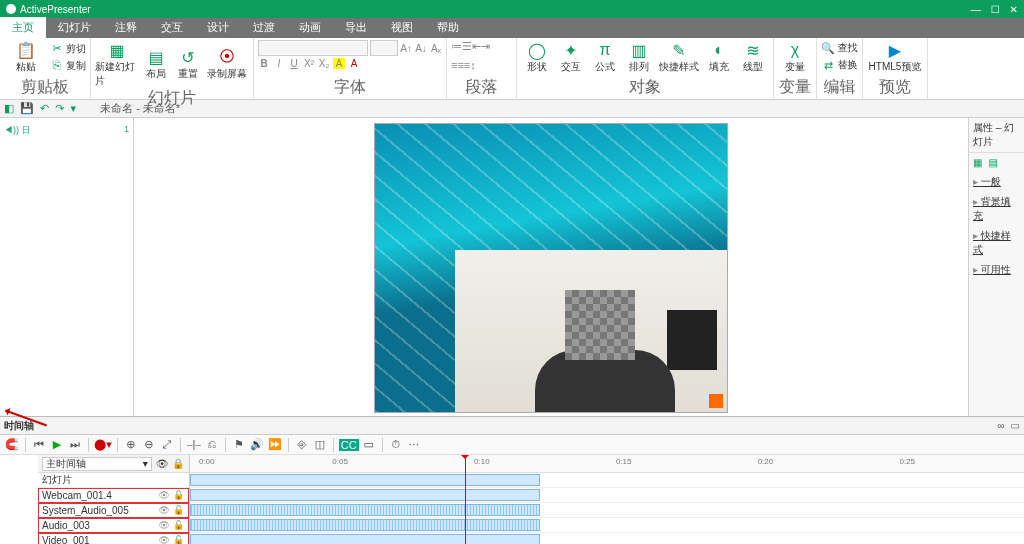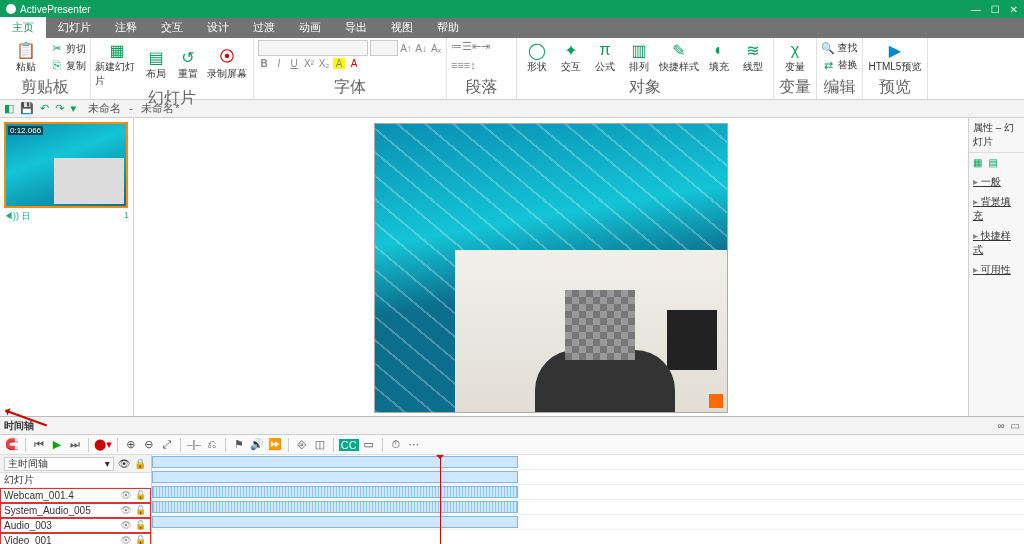--- a/index.html
+++ b/index.html
@@ -29,21 +29,21 @@
 .fontbox .r1 { display:flex; gap:2px; align-items:center;}
 .fontbox input { width:110px; height:16px; font-size:10px; border:1px solid #ccc; background:#f5f5f5; color:#aaa;}
 .fontbox .sz { width:28px; }
 .fontbox .tb { display:flex; gap:3px; color:#888; font-size:10px; align-items:center;}
 .fontbox .tb span{ min-width:12px; text-align:center;}
 .parabox .tb span{ min-width:12px; text-align:center; color:#888; font-size:11px;}
 
 
 .qat { height: 18px; background: #f3f3f3; border-bottom: 1px solid #d0d0d0; display: flex; align-items: center; padding: 0 4px; gap: 6px; font-size: 11px; color: #555;}
 .qat .ic { font-size: 11px; color: #0d9e5e; }
-.qat .doc { margin-left: 6px; font-family: Liberation Mono, monospace; }
+.qat .doc { margin-left: 18px; }
 
 
 .main { display: flex; height: 298px; }
 .slidepanel { width: 134px; background: #fff; border-right: 1px solid #d0d0d0; padding: 4px; position: relative;}
 .thumb { width: 124px; height: 86px; border: 2px solid #ff8a00; position: relative; background: linear-gradient(160deg,#0a8fb3,#13c4d6 40%,#0b6e8c); }
 .thumb .pip { position:absolute; right:2px; bottom:2px; width:70px; height:46px; background:#dcdcdc; }
 .thumb .ts { position:absolute; left:2px; top:2px; background:rgba(0,0,0,.55); color:#fff; font-size:8px; padding:0 2px;}
 .slidepanel .meta { display:flex; justify-content:space-between; font-size:9px; color:#2a7; margin-top:2px;}
 .canvaswrap { flex: 1; background: #fff; display: flex; align-items: flex-start; justify-content: center; padding-top: 6px; position:relative;}
 .canvas { width: 352px; height: 288px; background: linear-gradient(170deg,#0a8fb3,#13c4d6 35%,#0b6e8c 55%); position: relative; box-shadow: 0 0 0 1px #aaa; overflow:hidden;}
@@ -68,21 +68,21 @@
 .tl-hd { display:flex; align-items:center; height:18px; background:#f3f3f3; border-bottom:1px solid #ccc; padding:0 4px; gap:8px; font-size:10px;}
 .tl-hd .title{font-weight:bold;}
 .tl-hd .arrow{position:absolute; width:44px; height:2px; background:#c00; transform:rotate(20deg); left:4px; margin-top:-16px;}
 .tl-hd .arrow::after{content:"";position:absolute;left:-4px;top:-3px;border:4px solid transparent;border-right-color:#c00;}
 .tl-hd .right{margin-left:auto;display:flex;gap:6px;color:#666;}
 .tl-tools { display:flex; align-items:center; height:20px; background:#fafafa; border-bottom:1px solid #ddd; padding:0 4px; gap:2px; font-size:11px; color:#555;}
 .tl-tools .sep{width:1px;height:14px;background:#ccc;margin:0 3px;}
 .tl-tools .b{min-width:16px;text-align:center;}
 .tl-tools .play{color:#0a0;}
 .tl-tools .rec{color:#c00;}
-.tl-body { flex:1; display:flex; overflow:hidden;}
+.tl-body { flex:1; display:flex; overflow:hidden;margin-left:38px;}
 .tl-tracks { width:152px; border-right:1px solid #ccc; background:#fff;}
 .tl-tracks .hdr{display:flex;align-items:center;height:18px;padding:0 4px;background:#f3f3f3;border-bottom:1px solid #ddd;font-size:10px;gap:4px;}
 .tl-tracks .hdr .dd{flex:1;border:1px solid #ccc;height:14px;padding:0 3px;display:flex;align-items:center;justify-content:space-between;background:#fff;}
 .tl-tracks .row{display:flex;align-items:center;height:15px;padding:0 4px;font-size:10px;border-bottom:1px solid #eee;gap:4px;}
 .tl-tracks .row .eye{color:#888;font-size:9px;margin-left:auto;}
 .tl-tracks .row .lock{color:#888;font-size:9px;}
 .tl-tracks .boxed{outline:1px solid #d33; outline-offset:-1px;}
 .tl-lanes { flex:1; position:relative; background:#fff;}
 .ruler{height:18px;border-bottom:1px solid #ddd;position:relative;background:#fafafa;font-size:8px;color:#777;}
 .ruler span{position:absolute;top:2px;transform:translateX(-50%);}
@@ -264,24 +264,20 @@
   <span class="ic">◧</span>
   <span class="ic">💾</span>
   <span class="ic">↶</span>
   <span class="ic">↷</span>
   <span class="ic">▾</span>
   <span class="doc">未命名 - 未命名*</span>
 </div>
 
 <div class="main">
   <div class="slidepanel">
-    <div class="thumb">
-      <span class="ts">0:12.066</span>
-      <div class="pip"></div>
-    </div>
     <div class="meta">
       <span>◀)) 日</span>
       <span>1</span>
     </div>
   </div>
 
   <div class="canvaswrap">
     <div class="canvas">
       <div class="pip">
         <div class="wall"></div>
@@ -372,20 +368,28 @@
           <span class="eye">👁</span>
           <span class="lock">🔓</span>
         </div>
       <div class="row boxed">
           <span>Video_001</span>
           <span class="eye">👁</span>
           <span class="lock">🔓</span>
         </div>
     </div>
     <div class="tl-lanes">
+      <div class="ruler">
+        <span style="left:2%">0:00</span>
+        <span style="left:18%">0:05</span>
+        <span style="left:35%">0:10</span>
+        <span style="left:52%">0:15</span>
+        <span style="left:69%">0:20</span>
+        <span style="left:86%">0:25</span>
+      </div>
       <div class="lane">
           <div class="clip" style="left:0;width:42%"></div>
         </div>
       <div class="lane">
           <div class="clip" style="left:0;width:42%"></div>
         </div>
       <div class="lane">
           <div class="clip audio" style="left:0;width:42%"></div>
         </div>
       <div class="lane">

